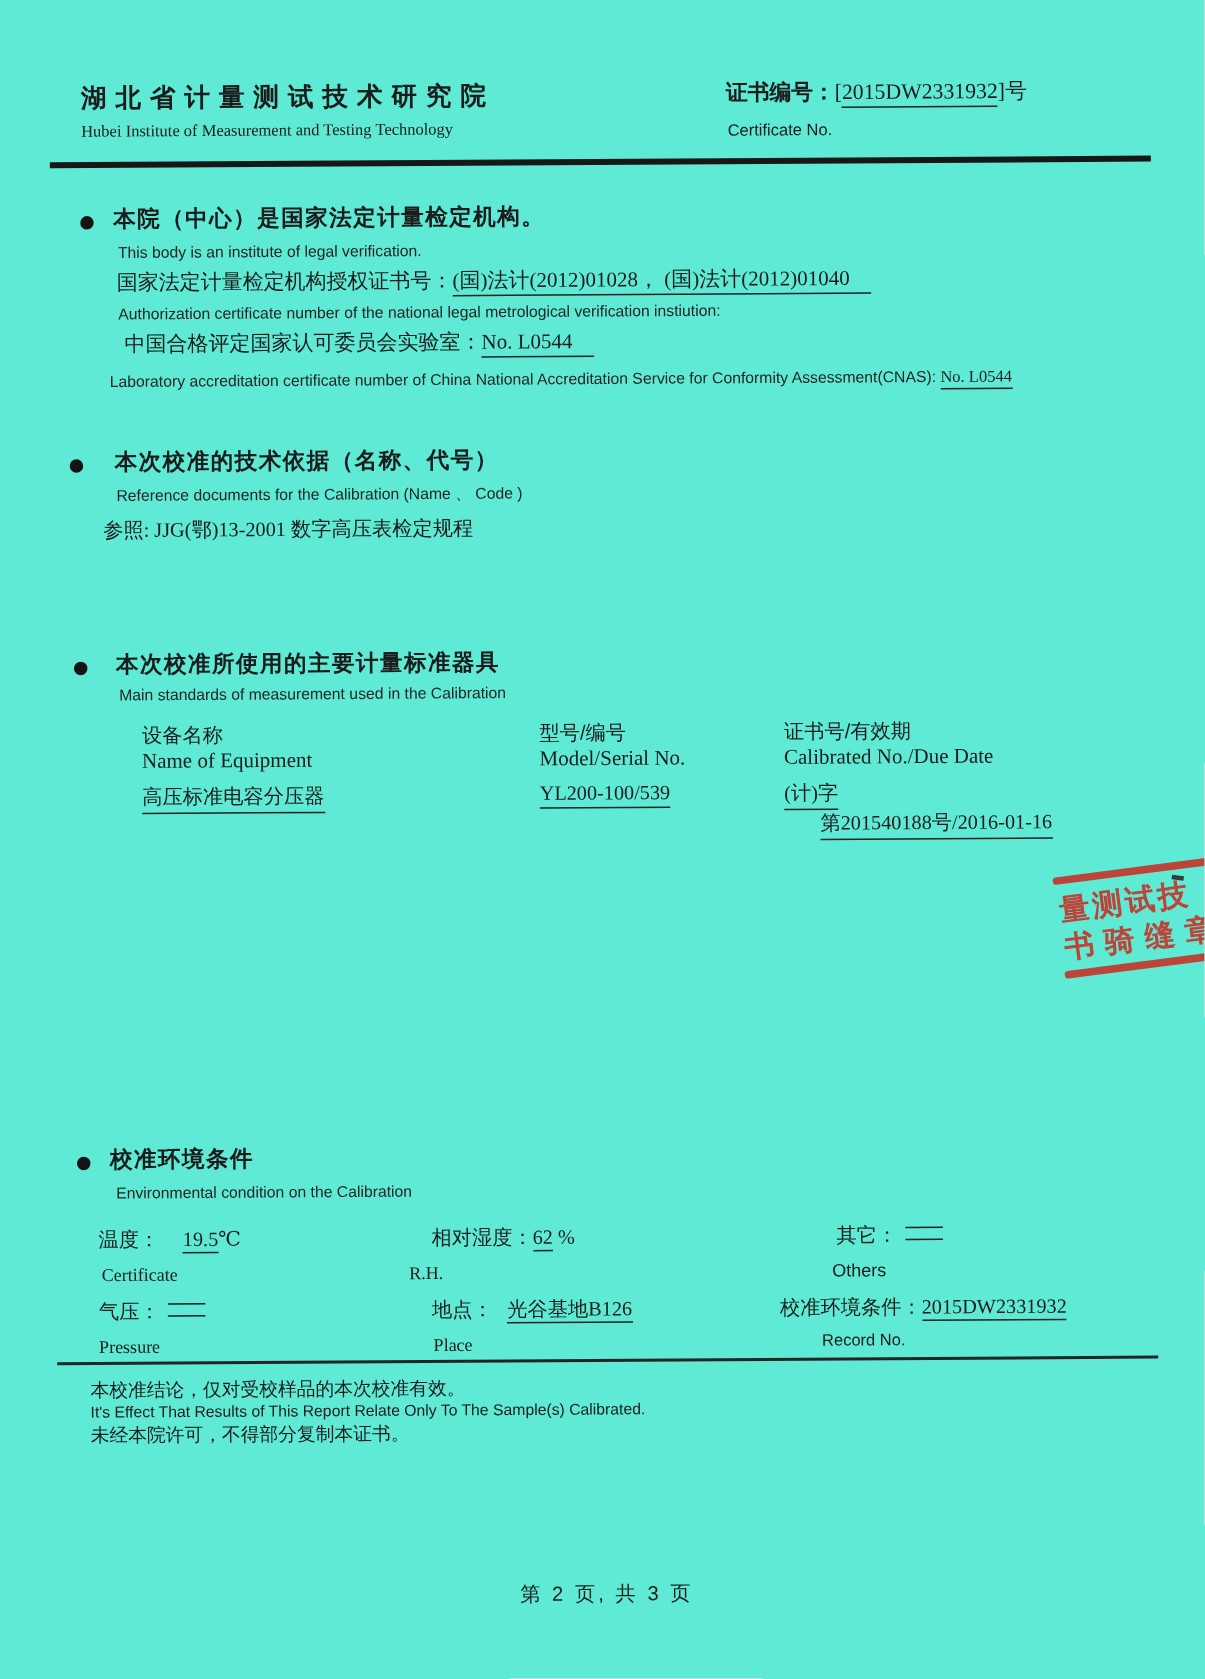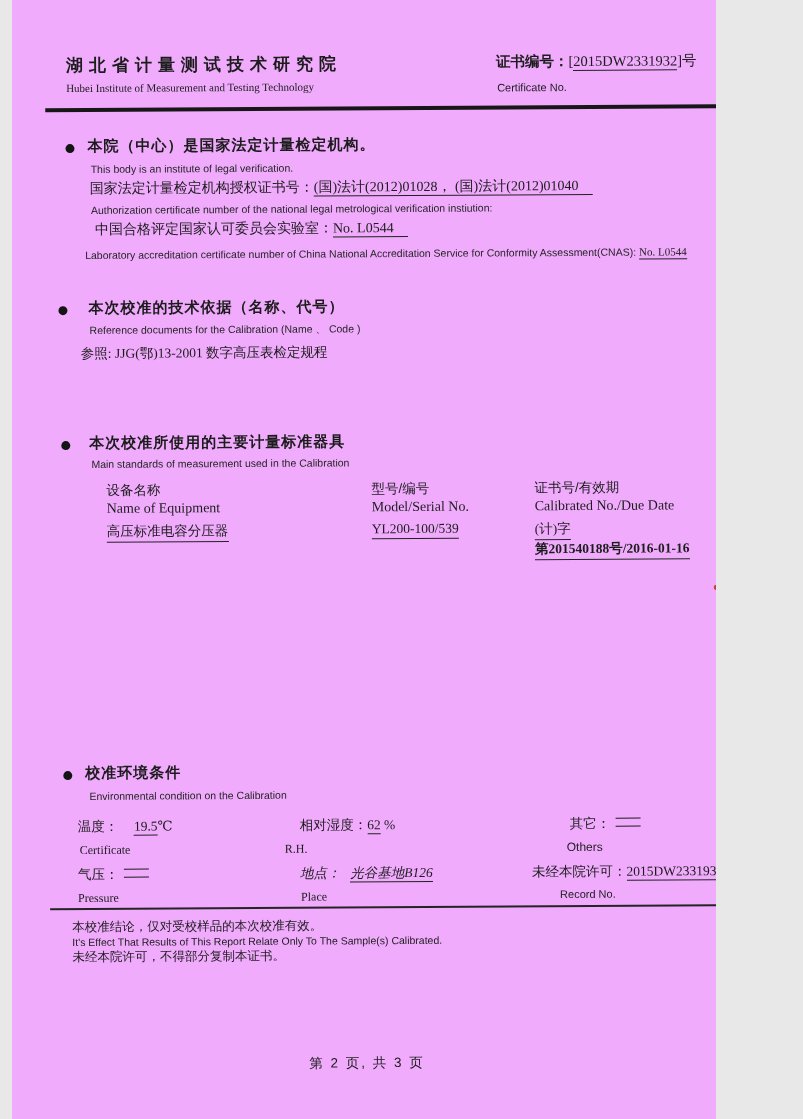--- a/index.html
+++ b/index.html
@@ -1,23 +1,22 @@
 <!DOCTYPE html>
 <html><head>
 <meta charset="utf-8">
 <style>
   html,body{margin:0;padding:0;background:#e8e8e8;}
   #page{
     position:relative;
-    width:704px;height:1119px;
-    background:#f0abfc;
+    width:803px;height:1119px;
+    background:#5eead4;
     overflow:hidden;
     font-family:"Liberation Sans","DejaVu Sans",sans-serif;
     color:#1c1c1c;
-    margin-left:12px;
   }
   #content{position:absolute;inset:0;transform:rotate(-0.35deg);transform-origin:400px 560px;}
   .abs{position:absolute;}
   .serif{font-family:"Liberation Serif","DejaVu Serif",serif;}
   .cn-title{font-weight:bold;font-size:15px;letter-spacing:1px;white-space:nowrap;}
   .en-sub{font-size:10.5px;color:#242424;white-space:nowrap;}
   .cn-line{font-size:14px;white-space:nowrap;}
   .u{border-bottom:1.4px solid #222;padding-bottom:1px;}
   .pad-r{padding-right:14px;}
   .bullet{width:9px;height:9px;border-radius:50%;background:#141414;}
@@ -85,21 +84,21 @@
   <div class="abs col-head-en" style="left:95px;top:499px;">Name of Equipment</div>
   <div class="abs col-val u" style="left:95px;top:521px;">高压标准电容分压器</div>
 
   <div class="abs col-head-cn" style="left:360px;top:480px;">型号/编号</div>
   <div class="abs col-head-en" style="left:360px;top:499px;">Model/Serial No.</div>
   <div class="abs col-val u" style="left:360px;top:521px;">YL200-100/539</div>
 
   <div class="abs col-head-cn" style="left:523px;top:480px;">证书号/有效期</div>
   <div class="abs col-head-en" style="left:523px;top:499px;">Calibrated No./Due Date</div>
   <div class="abs col-val u" style="left:523px;top:521px;">(计)字</div>
-  <div class="abs col-val u" style="left:523px;top:541px;font-weight:bold;">第201540188号/2016-01-16</div>
+  <div class="abs col-val u" style="left:547px;top:541px;">第201540188号/2016-01-16</div>
 
   <div id="stamp">
     <div class="stamp-bar" style="top:0;"></div>
     <div class="stamp-text" style="top:9px;letter-spacing:2px;">量测试技</div>
     <div class="stamp-text" style="top:34px;letter-spacing:7px;">书骑缝章</div>
     <div class="stamp-bar" style="top:63px;"></div>
   </div>
   <div id="speck"></div>
 
   <div class="abs bullet" style="left:50px;top:769px;"></div>
@@ -117,26 +116,26 @@
     <span>其它：</span><span class="ddash"></span>
   </div>
 
   <div class="abs env-en" style="left:66px;top:841px;">Certificate</div>
   <div class="abs env-en" style="left:271px;top:841px;">R.H.</div>
   <div class="abs" style="left:553px;top:841px;font-size:12px;">Others</div>
 
   <div class="abs env-cn" style="left:64px;top:864px;">
     <span>气压：</span><span class="ddash"></span>
   </div>
-  <div class="abs env-cn" style="left:286px;top:864px;font-style:italic;">
+  <div class="abs env-cn" style="left:286px;top:864px;">
     <span>地点：</span>
     <span class="serif u" style="margin-left:6px;">光谷基地B126</span>
   </div>
   <div class="abs env-cn" style="left:518px;top:864px;">
-    <span>未经本院许可：</span><span class="serif u">2015DW2331932</span>
+    <span>校准环境条件：</span><span class="serif u">2015DW2331932</span>
   </div>
 
   <div class="abs env-en" style="left:64px;top:889px;text-align:center;">Pressure</div>
   <div class="abs env-en" style="left:287px;top:889px;">Place</div>
   <div class="abs" style="left:546px;top:889px;font-size:11px;">Record No.</div>
 
   <div class="abs rule-thin" style="left:36px;top:906px;width:734px;"></div>
 
   <div class="abs note-cn" style="left:58px;top:917px;">本校准结论，仅对受校样品的本次校准有效。</div>
   <div class="abs note-en" style="left:58px;top:934px;">It's Effect That Results of This Report Relate Only To The Sample(s) Calibrated.</div>

